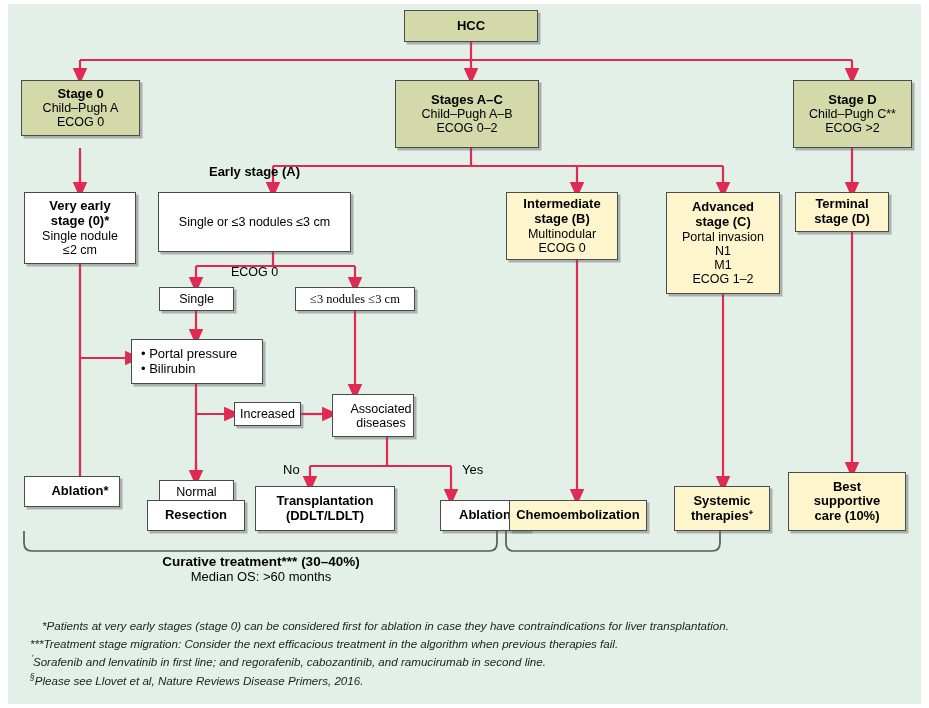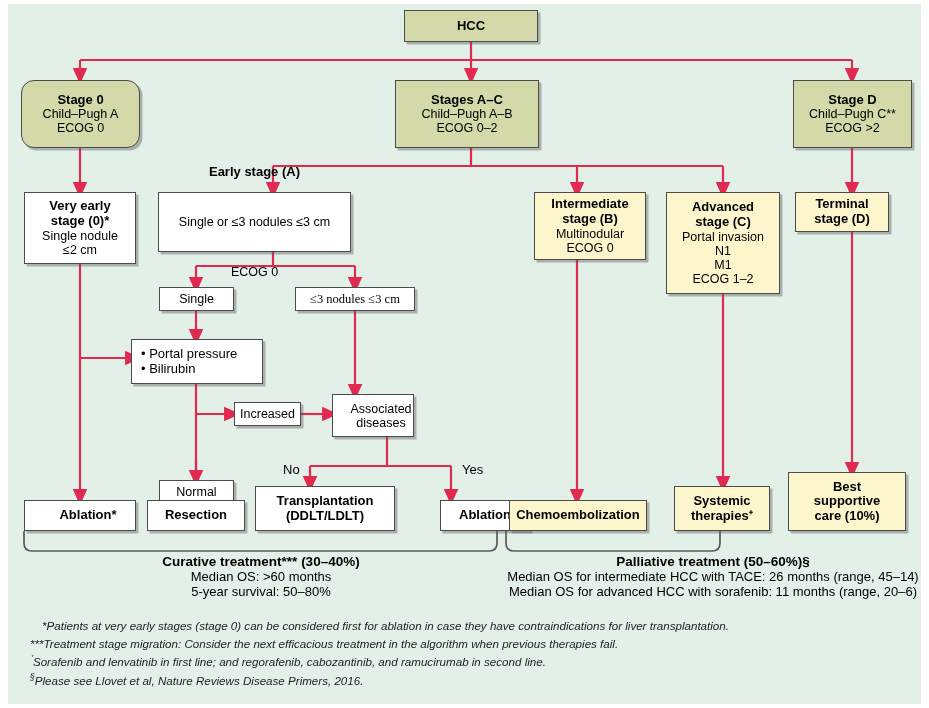--- a/index.html
+++ b/index.html
@@ -99,21 +99,21 @@
     <g fill="none" stroke="#5a5a5a" stroke-width="1.7">
       <path d="M24,531 L24,543 Q24,551 32,551 L489,551 Q497,551 497,543 L497,531"></path>
       <path d="M506,531 L506,543 Q506,551 514,551 L712,551 Q720,551 720,543 L720,531"></path>
     </g>
   </svg>
 
   <div class="box olive" style="left:404px;top:10px;width:134px;height:32px;text-align:right;">
     <span class="ln t-b s13">HCC</span>
   </div>
 
-  <div class="box olive" style="left:21px;top:80px;width:119px;height:68px;border-radius:13px;">
+  <div class="box olive" style="left:21px;top:80px;width:119px;height:56px;">
     <span class="ln t-b s13">Stage 0</span>
     <span class="ln s12">Child–Pugh A</span>
     <span class="ln s12">ECOG 0</span>
   </div>
 
   <div class="box olive" style="left:395px;top:80px;width:144px;height:68px;">
     <span class="ln t-b s13">Stages A–C</span>
     <span class="ln s12">Child–Pugh A–B</span>
     <span class="ln s12">ECOG 0–2</span>
   </div>
@@ -130,21 +130,21 @@
     <span class="ln s12">Single nodule</span>
     <span class="ln s12">≤2 cm</span>
   </div>
 
   <div class="box white" style="left:158px;top:192px;width:193px;height:60px;gap:36px;">
     <span class="ln t-b s13">Early stage (A)</span>
     <span class="ln s12">Single or ≤3 nodules ≤3 cm</span>
     <span class="ln s12">ECOG 0</span>
   </div>
 
-  <div class="box cream" style="left:534px;top:192px;width:112px;height:68px;">
+  <div class="box cream" style="left:506px;top:192px;width:112px;height:68px;">
     <span class="ln t-b s13">Intermediate</span>
     <span class="ln t-b s13">stage (B)</span>
     <span class="ln s12">Multinodular</span>
     <span class="ln s12">ECOG 0</span>
   </div>
 
   <div class="box cream" style="left:666px;top:192px;width:114px;height:102px;">
     <span class="ln t-b s13">Advanced</span>
     <span class="ln t-b s13">stage (C)</span>
     <span class="ln s12">Portal invasion</span>
@@ -180,21 +180,21 @@
     <span class="ln s12">diseases</span>
   </div>
 
   <div class="box white" style="left:159px;top:480px;width:75px;height:24px;">
     <span class="ln s12">Normal</span>
   </div>
 
   <span class="edgelab" style="left:283px;top:462px;">No</span>
   <span class="edgelab" style="left:462px;top:462px;">Yes</span>
 
-  <div class="box white" style="left:24px;top:500px;width:112px;height:31px;padding-left:16px;">
+  <div class="box white" style="left:24px;top:476px;width:96px;height:31px;padding-left:16px;">
     <span class="ln t-b s13">Ablation*</span>
   </div>
 
   <div class="box white" style="left:147px;top:500px;width:98px;height:31px;">
     <span class="ln t-b s13">Resection</span>
   </div>
 
   <div class="box white" style="left:255px;top:486px;width:140px;height:45px;">
     <span class="ln t-b s13">Transplantation</span>
     <span class="ln t-b s13">(DDLT/LDLT)</span>
@@ -215,28 +215,22 @@
 
   <div class="box cream" style="left:788px;top:472px;width:118px;height:59px;">
     <span class="ln t-b s13">Best</span>
     <span class="ln t-b s13">supportive</span>
     <span class="ln t-b s13">care (10%)</span>
   </div>
 
   <div class="sumwrap" style="left:24px;top:554px;width:474px;">
     <span class="hd">Curative treatment*** (30–40%)</span>
     <span class="sub">Median OS: &gt;60 months</span>
-    <span class="sub">5-year survival: 50–80%</span>
-  </div>
-
-  <div class="sumwrap" style="left:504px;top:554px;width:418px;">
-    <span class="hd">Palliative treatment (50–60%)§</span>
-    <span class="sub">Median OS for intermediate HCC with TACE: 26 months (range, 45–14)</span>
-    <span class="sub">Median OS for advanced HCC with sorafenib: 11 months (range, 20–6)</span>
-  </div>
+  </div>
+
 
   <div class="notes">
     <div class="nrow" style="padding-left:12px;">
       <span class="mk">*</span><span>Patients at very early stages (stage 0) can be considered first for ablation in case they have contraindications for liver transplantation.</span>
     </div>
     <div class="nrow">
       <span class="mk">***</span><span>Treatment stage migration: Consider the next efficacious treatment in the algorithm when previous therapies fail.</span>
     </div>
     <div class="nrow">
       <span class="sup">⁺</span><span>Sorafenib and lenvatinib in first line; and regorafenib, cabozantinib, and ramucirumab in second line.</span>

